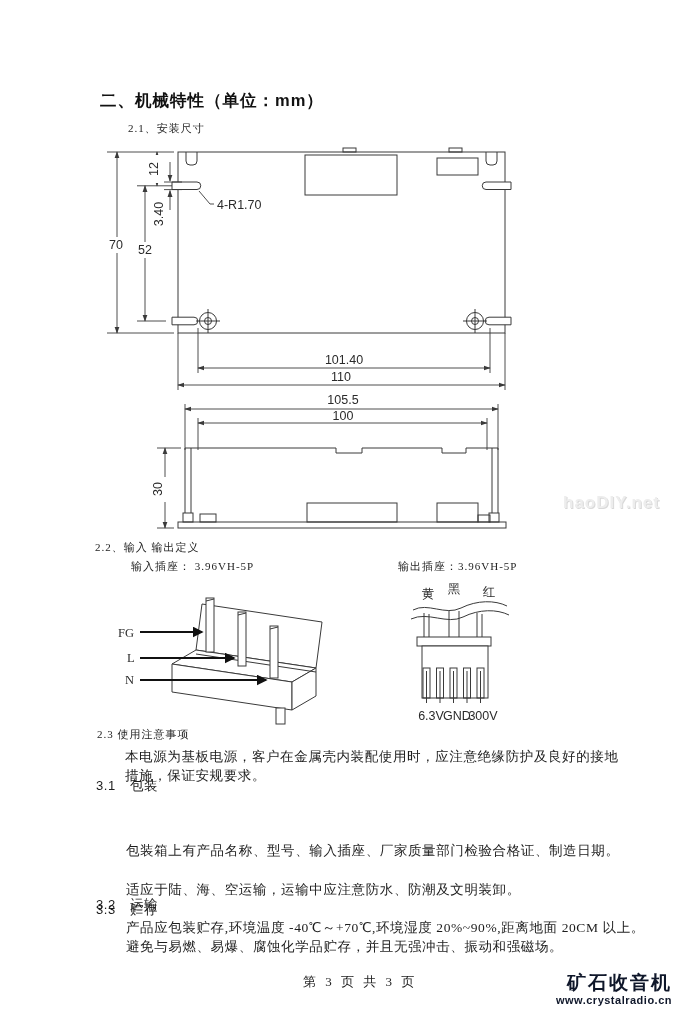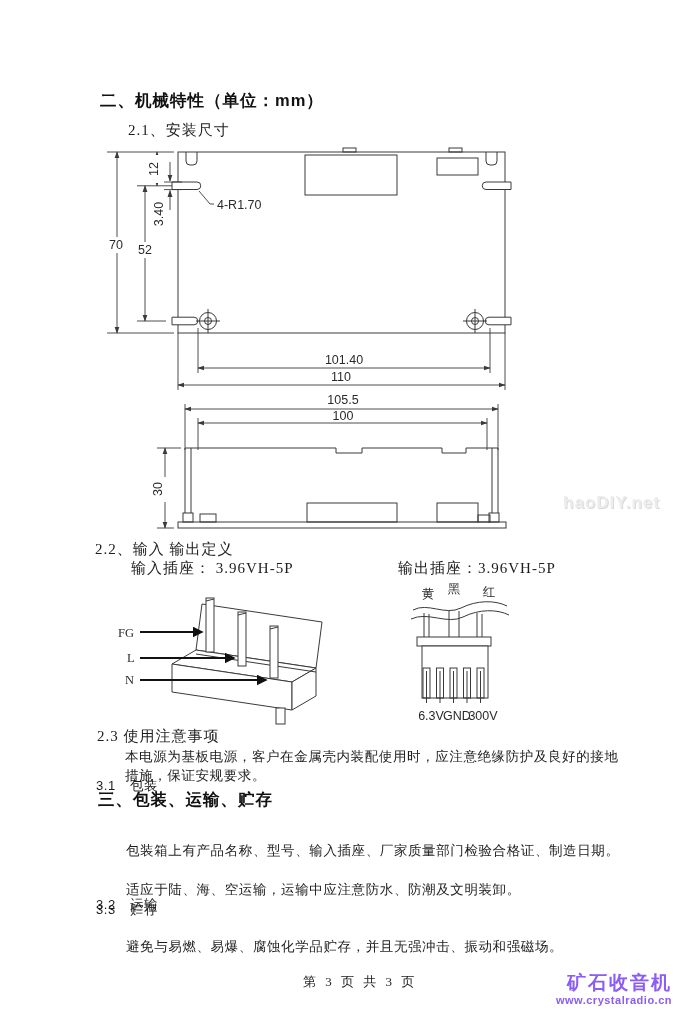--- a/index.html
+++ b/index.html
@@ -1,26 +1,26 @@
 <!DOCTYPE html>
 <html><head>
 <meta charset="utf-8">
 <style>
   html,body{margin:0;padding:0;background:#888;}
   .page{position:relative;width:678px;height:1024px;background:#ffffff;overflow:hidden;
         font-family:"Liberation Serif",serif;color:#1d1d1d;}
   .abs{position:absolute;}
   .h-main{font-family:"Liberation Sans",sans-serif;font-weight:bold;font-size:16.5px;letter-spacing:1px;color:#111;}
-  .sub{font-size:15px;letter-spacing:1px;}
+  .sub{font-size:11px;letter-spacing:1px;}
   .body-t{font-size:13.5px;letter-spacing:0.6px;line-height:19px;}
   .num{display:inline-block;font-family:"Liberation Sans",sans-serif;font-size:13px;margin-right:14px;}
   .footer-t{font-size:13px;letter-spacing:3px;margin-top:16px;}
   .wm{font-family:"Liberation Sans",sans-serif;font-weight:bold;font-size:17px;color:#ededed;
       text-shadow:1px 1px 0 #d9d9d9,-1px -1px 0 #ffffff;letter-spacing:1px;}
-  .logo{color:#8b5cf6;text-align:right;font-family:"Liberation Sans",sans-serif;line-height:1.1;}
+  .logo{color:#0f172a;text-align:right;font-family:"Liberation Sans",sans-serif;line-height:1.1;}
   .logo .big{font-size:19px;font-weight:bold;letter-spacing:2px;}
   .logo .small{font-size:11px;font-weight:bold;letter-spacing:0.5px;}
   svg{position:absolute;overflow:visible;}
   svg text{font-family:"Liberation Sans",sans-serif;font-size:12.5px;fill:#2b2b2b;}
   .cjk{font-family:"Liberation Serif",serif;}
 </style>
 </head>
 <body>
 
 <div class="page">
@@ -209,35 +209,35 @@
       <text x="28" y="140" text-anchor="middle" font-size="10.5">6.3V</text>
       <text x="54" y="140" text-anchor="middle" font-size="10.5">GND</text>
       <text x="80" y="140" text-anchor="middle" font-size="10.5">300V</text>
     </g>
   </svg>
 
   <div class="abs sub" style="left:97px;top:727px">2.3 使用注意事项</div>
   <div class="abs body-t" style="left:125px;top:766px;width:530px">措施，保证安规要求。</div>
   <div class="abs body-t" style="left:125px;top:747px;width:530px">本电源为基板电源，客户在金属壳内装配使用时，应注意绝缘防护及良好的接地</div>
 
-  <div class="abs h-main" style="left:98px;top:789px">三、包装、运输、贮存</div>
 
   <div class="abs body-t" style="left:96px;top:776px">
     <span class="num">3.1</span><span>包装</span>
   </div>
   <div class="abs body-t" style="left:126px;top:841px;width:540px">包装箱上有产品名称、型号、输入插座、厂家质量部门检验合格证、制造日期。</div>
 
   <div class="abs body-t" style="left:96px;top:895px">
     <span class="num">3.2</span><span>运输</span>
   </div>
   <div class="abs body-t" style="left:126px;top:880px;width:540px">适应于陆、海、空运输，运输中应注意防水、防潮及文明装卸。</div>
 
   <div class="abs body-t" style="left:96px;top:900px">
     <span class="num">3.3</span><span>贮存</span>
   </div>
+  <div class="abs body-t" style="left:126px;top:918px;width:540px">产品应包装贮存,环境温度 -40℃～+70℃,环境湿度 20%~90%,距离地面 20CM 以上。</div>
   <div class="abs body-t" style="left:126px;top:937px;width:540px">避免与易燃、易爆、腐蚀化学品贮存，并且无强冲击、振动和强磁场。</div>
 
   <div class="abs footer-t" style="left:303px;top:957px">第 3 页 共 3 页</div>
 
   <div class="abs logo" style="right:6px;top:973px">
     <div class="big">矿石收音机</div>
     <div class="small">www.crystalradio.cn</div>
   </div>
 
 </div>

